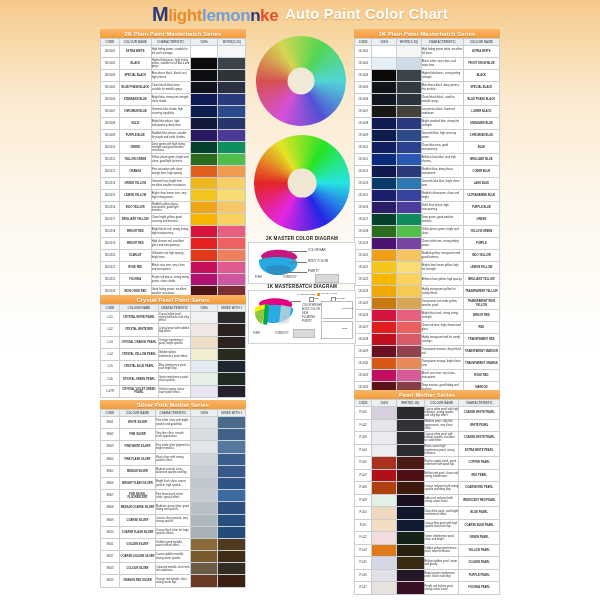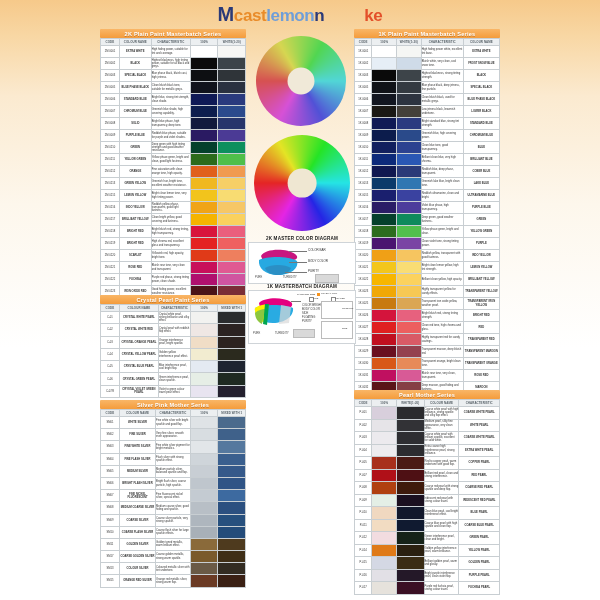--- a/index.html
+++ b/index.html
@@ -19,21 +19,21 @@
     display:flex;align-items:center;justify-content:center;gap:7px;
   }
   .logo{
     font-size:17px;font-weight:bold;letter-spacing:-0.4px;
     line-height:1;display:flex;align-items:baseline;
   }
   .logo .l1{color:#2b3a78;font-size:20px;}
   .logo .l2{color:#e98c2a;}
   .logo .l3{color:#6f9ed8;}
   .logo .l4{color:#2b3a78;}
-  .logo .l5{color:#e3502a;padding-left:40px;}
+  .logo .l5{color:#e3502a;}
   .htitle{
     color:#ffffff;font-size:14.5px;font-weight:bold;letter-spacing:0.3px;
     text-shadow:0 1px 1px rgba(190,120,40,.55);
   }
   
   .panel{position:absolute;}
   .band{
     height:9px;border-radius:1px;
     background:linear-gradient(180deg,#f9b667,#f49c3c);
     color:#fff;font-size:5.6px;font-weight:bold;
@@ -78,25 +78,26 @@
   .axisbox{position:absolute;border:.5px solid #bbb;background:#fff;}
 </style>
 </head>
 <body>
 
 <div id="page">
 
   <div class="header">
     <div class="logo">
       <span class="l1">M</span>
-      <span class="l2">cast</span>
+      <span class="l2">light</span>
       <span class="l3">lemon</span>
       <span class="l4">n</span>
       <span class="l5">ke</span>
     </div>
+    <div class="htitle">Auto Paint Color  Chart</div>
   </div>
 
   <div class="panel" style="left:100px;top:29px;width:146px;">
     <div class="band">2K Plain Paint Masterbatch Series</div>
     <table class="ct" id="tbl2k">
       <colgroup>
           <col style="width:13%">
           <col style="width:22%">
           <col style="width:27%">
           <col style="width:19%">

